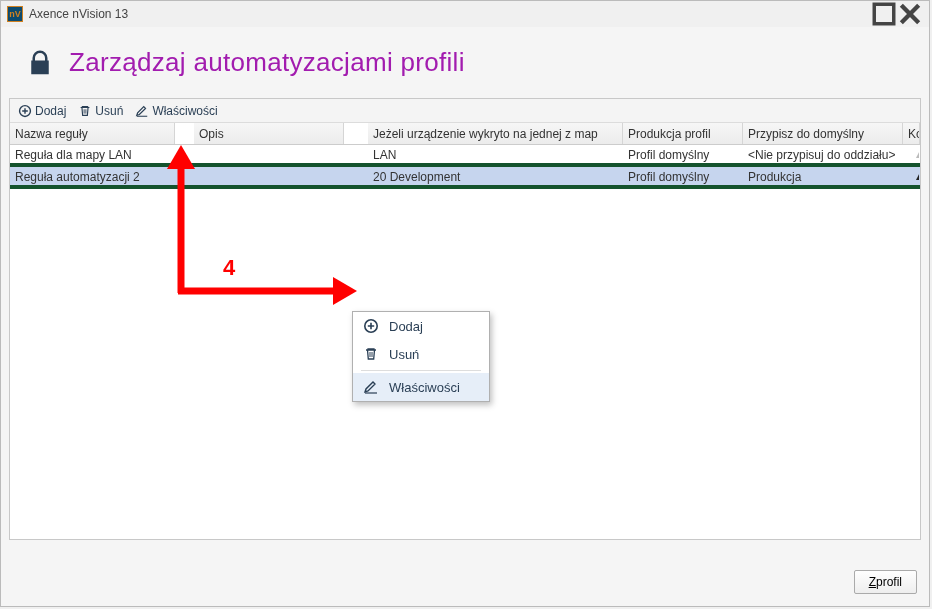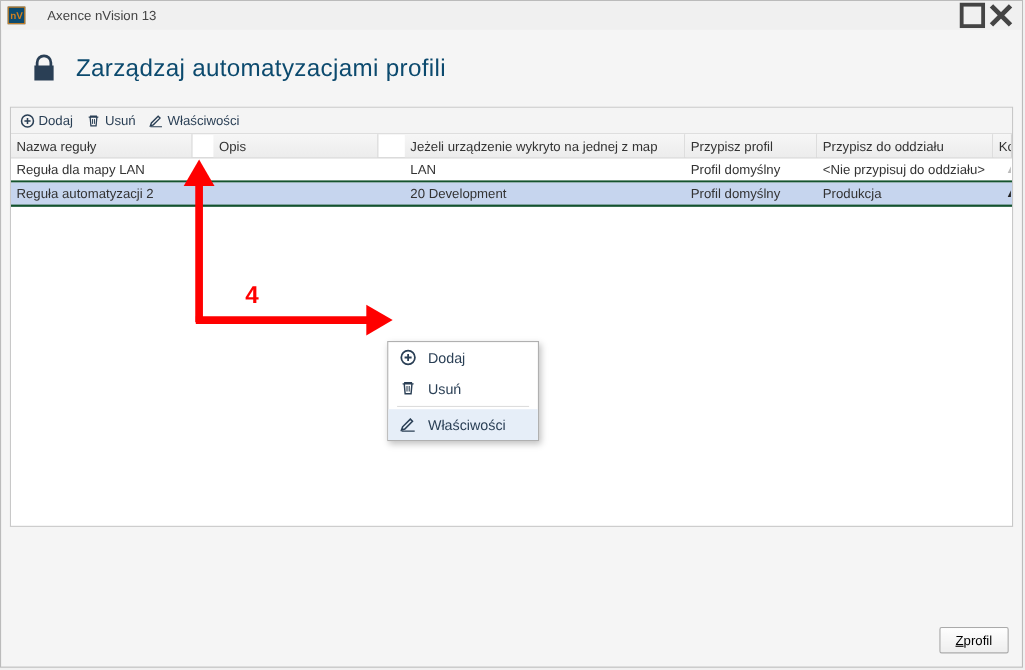--- a/index.html
+++ b/index.html
@@ -30,21 +30,21 @@
       align-items: center;
       padding: 0 6px;
       background: #f0f0f0;
       color: #444;
       font-size: 12px;
     }
     .titlebar .appicon {
       width: 16px; height: 16px;
       border: 1px solid #d08020;
       background: #0c4a6e;
-      margin-right: 20px;
+      margin-right: 6px;
       display: inline-flex;
       align-items: center; justify-content: center;
       font-size: 9px; color: #d08020; font-weight: bold;
     }
     .titlebar .spacer { flex: 1; }
     .titlebar .winbtn {
       width: 26px; height: 20px;
       display: inline-flex; align-items: center; justify-content: center;
       color: #444;
       cursor: pointer;
@@ -56,32 +56,32 @@
       padding: 20px 24px 12px 24px;
       display: flex;
       align-items: center;
       gap: 14px;
     }
     .lock-icon {
       width: 30px; height: 30px;
       color: #2a3f55;
     }
     .heading-text {
-      font-size: 22px;
+      font-size: 26px;
       font-weight: 300;
-      color: #0c4a6e;
+      color: #a21caf;
       letter-spacing: 0.3px;
     }
 
     
     .panel {
       margin: 8px 8px 0 8px;
       border: 1px solid #c8c8c8;
       background: #fff;
-      height: 382px;
+      height: 442px;
       position: relative;
       overflow: hidden;
     }
 
     
     .toolbar {
       display: flex;
       align-items: center;
       gap: 4px;
       padding: 2px 4px;
@@ -110,21 +110,21 @@
     }
 
     .col-nazwa { width: 165px; }
     .col-opis  { width: 150px; margin-left: 19px; }
     .col-jezeli{ width: 255px; margin-left: 24px; }
     .col-profil{ width: 120px; }
     .col-oddz  { width: 160px; }
     .col-kolej { flex: 1; }
 
     
-    .grid-row { display: flex; height: 22px; border-bottom: 2px solid #14532d; font-size: 12px; }
+    .grid-row { display: flex; height: 22px; border-bottom: 4px solid #14532d; font-size: 12px; }
     .gc { padding: 3px 5px; border-right: 1px solid transparent; white-space: nowrap; overflow: hidden; text-overflow: ellipsis; }
     .row-selected { background: #c6d5ee; }
     .row-selected .gc { border-right-color: transparent; }
 
     .order-cell { display: flex; justify-content: space-around; align-items: center; }
     .order-btn { font-size: 10px; cursor: pointer; padding: 0 6px; color:#222; }
     .order-btn.disabled { color: #bbb; cursor: default; }
 
     
     .context-menu {
@@ -232,24 +232,24 @@
       <div class="gh col-nazwa">
           <span>Nazwa reguły</span>
         </div>
       <div class="gh col-opis">
           <span>Opis</span>
         </div>
       <div class="gh col-jezeli">
           <span>Jeżeli urządzenie wykryto na jednej z map</span>
         </div>
       <div class="gh col-profil">
-          <span>Przypisz profil</span>
+          <span>Produkcja profil</span>
         </div>
       <div class="gh col-oddz">
-          <span>Przypisz do oddziału</span>
+          <span>Przypisz do domyślny</span>
         </div>
       <div class="gh col-kolej">
           <span>Kolejność</span>
         </div>
     </div>
 
     <div id="grid-rows">
         <div class="grid-row">
           <div class="gc col-nazwa">Reguła dla mapy LAN</div>
           <div class="gc col-opis"></div>

